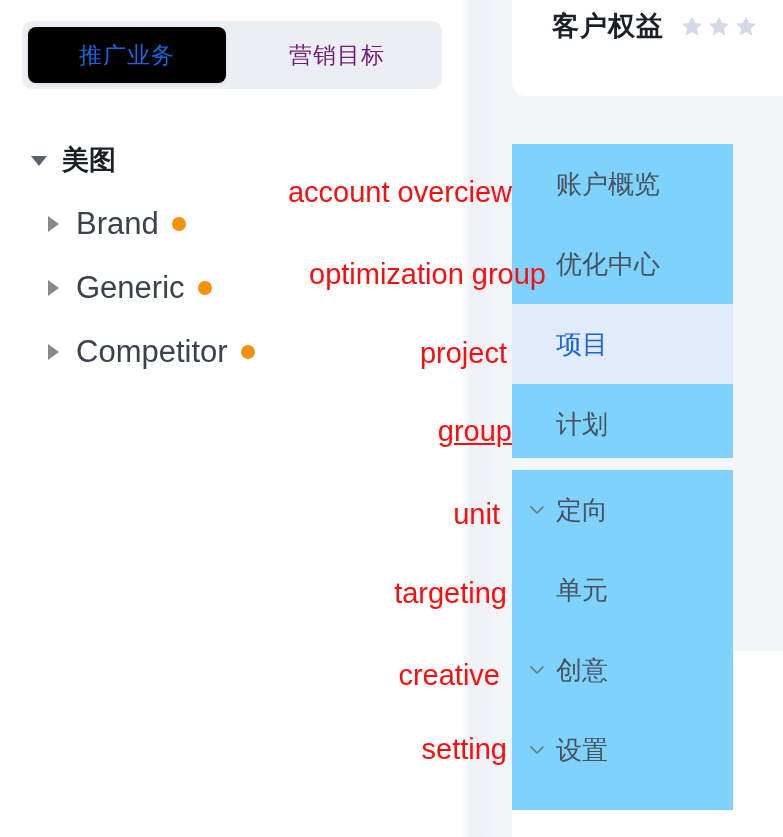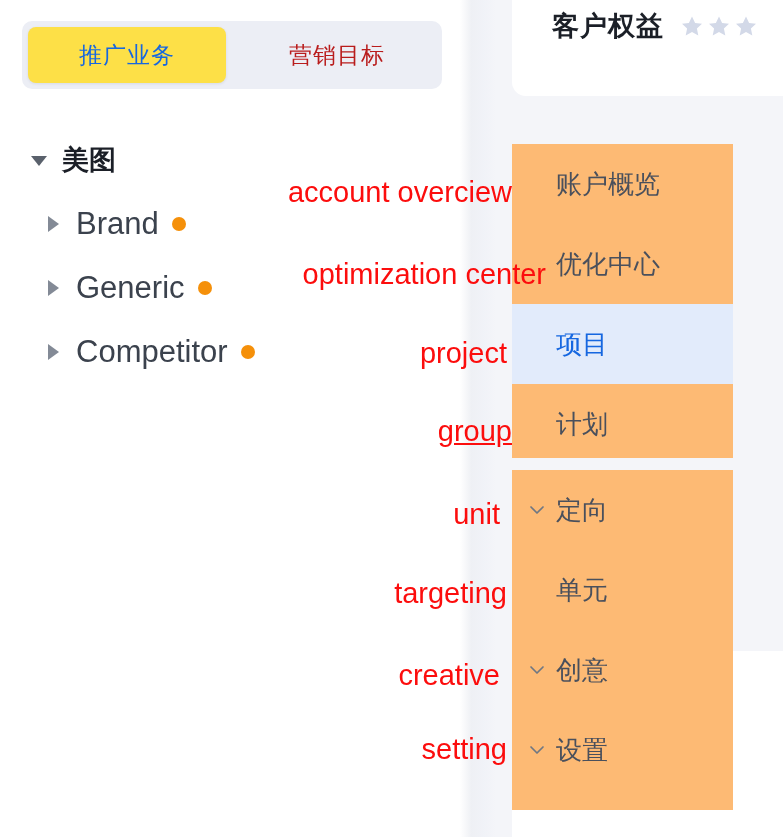--- a/index.html
+++ b/index.html
@@ -49,28 +49,28 @@
     box-sizing: border-box;
   }
   .seg-btn {
     flex: 1 1 50%;
     height: 56px;
     margin: 6px;
     display: flex;
     align-items: center;
     justify-content: center;
     font-size: 23px;
-    color: #b91c1c;
+    color: #701a75;
     border-radius: 8px;
     cursor: pointer;
     user-select: none;
     letter-spacing: 1px;
   }
   .seg-btn.active {
-    background: #fde047;
+    background: #000000;
     color: #1667e0;
     box-shadow: 0 1px 3px rgba(30,50,90,0.10);
   }
 
   
   #keyword-tree {
     position: absolute;
     left: 0;
     top: 128px;
     width: 466px;
@@ -178,21 +178,21 @@
     margin-left: 16px;
     gap: 3px;
   }
   .star { display: block; }
 
   
   .menu-card {
     position: absolute;
     left: 12px;
     width: 221px;
-    background: #fdba74;
+    background: #7dd3fc;
     box-sizing: border-box;
   }
   #menu-card-top { top: 144px; height: 314px; }
   #menu-card-bottom { top: 470px; height: 340px; }
 
   .menu-item {
     position: relative;
     display: flex;
     align-items: center;
     height: 80px;
@@ -364,21 +364,21 @@
           </svg>
         </span>
         <span class="mi-label">设置</span>
       </div>
     </div>
 
   </div>
 
   <div id="annotations">
     <div class="annot" style="right:271px; top:176px;">account overciew</div>
-    <div class="annot" style="right:237px; top:258px;">optimization center</div>
+    <div class="annot" style="right:237px; top:258px;">optimization group</div>
     <div class="annot" style="right:276px; top:337px;">project</div>
     <div class="annot" style="right:271px; top:415px;text-decoration:underline;">group</div>
     <div class="annot" style="right:283px; top:498px;">unit</div>
     <div class="annot" style="right:276px; top:577px;">targeting</div>
     <div class="annot" style="right:283px; top:659px;">creative</div>
     <div class="annot" style="right:276px; top:733px;">setting</div>
   </div>
 
 </div>
 

